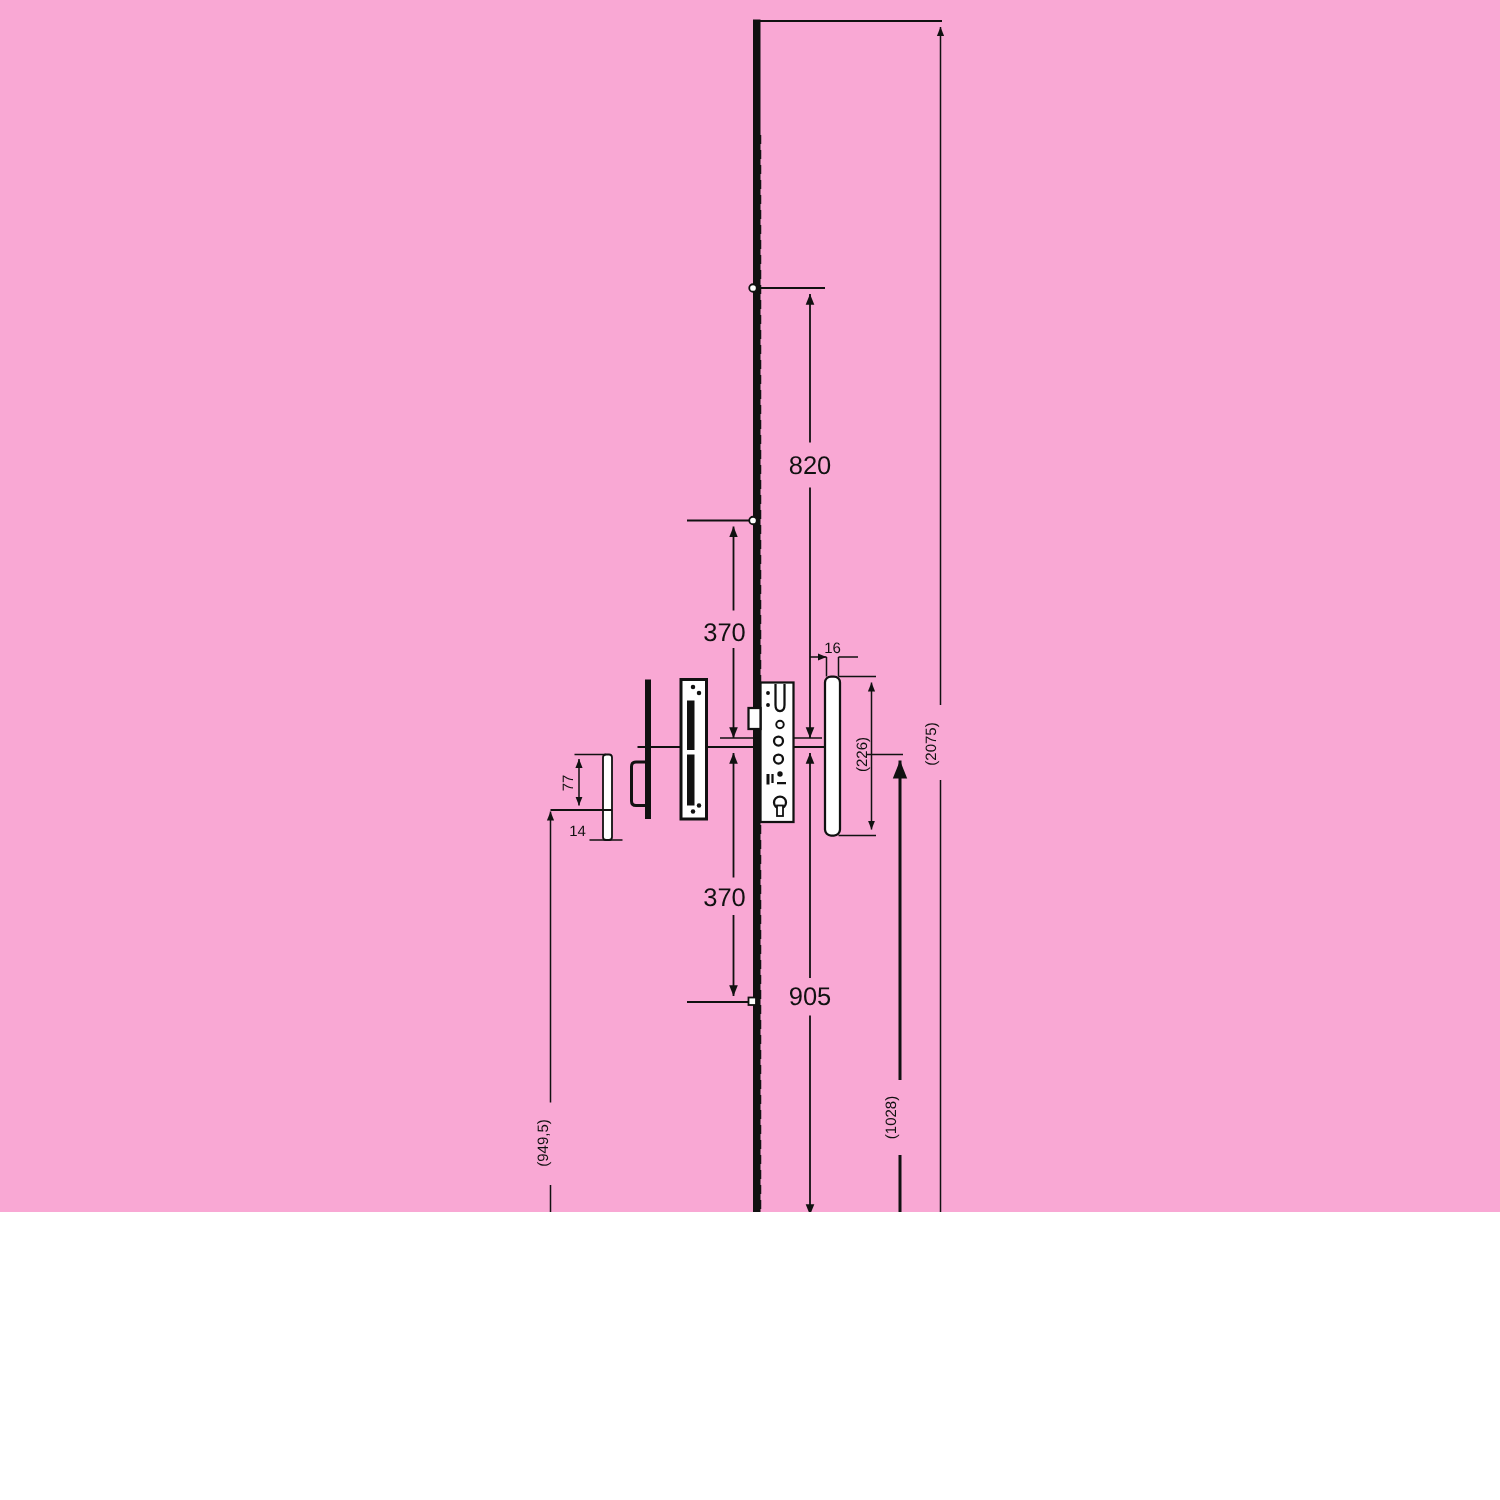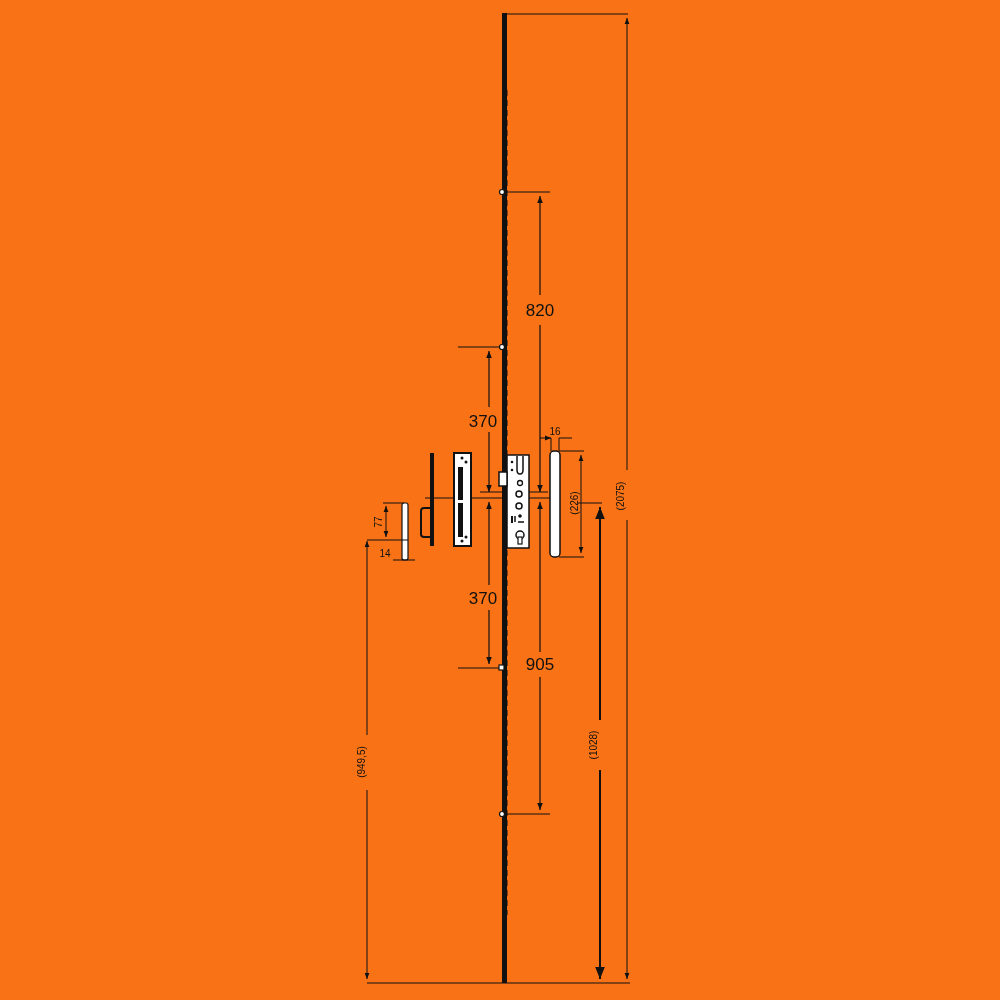--- a/index.html
+++ b/index.html
@@ -1,16 +1,16 @@
 <!DOCTYPE html>
 <html><head>
 <meta charset="utf-8">
 <style>
   html, body { margin: 0; padding: 0; background: #ffffff; }
-  .canvas { position: relative; width: 1000px; height: 1000px; background: #f97316; overflow: hidden; }
+  .canvas { position: relative; width: 1000px; height: 808px; background: #f9a8d4; overflow: hidden; }
   svg { position: absolute; left: 0; top: 0; }
   .dim-big { font-family: "Liberation Sans", sans-serif; font-size: 17px; fill: #111; }
   .dim-small { font-family: "Liberation Sans", sans-serif; font-size: 10px; fill: #111; }
   .ln { stroke: #111; fill: none; }
 </style>
 </head>
 <body>
 
 <div class="canvas">
 <svg width="1000" height="1000" viewBox="0 0 1000 1000">

